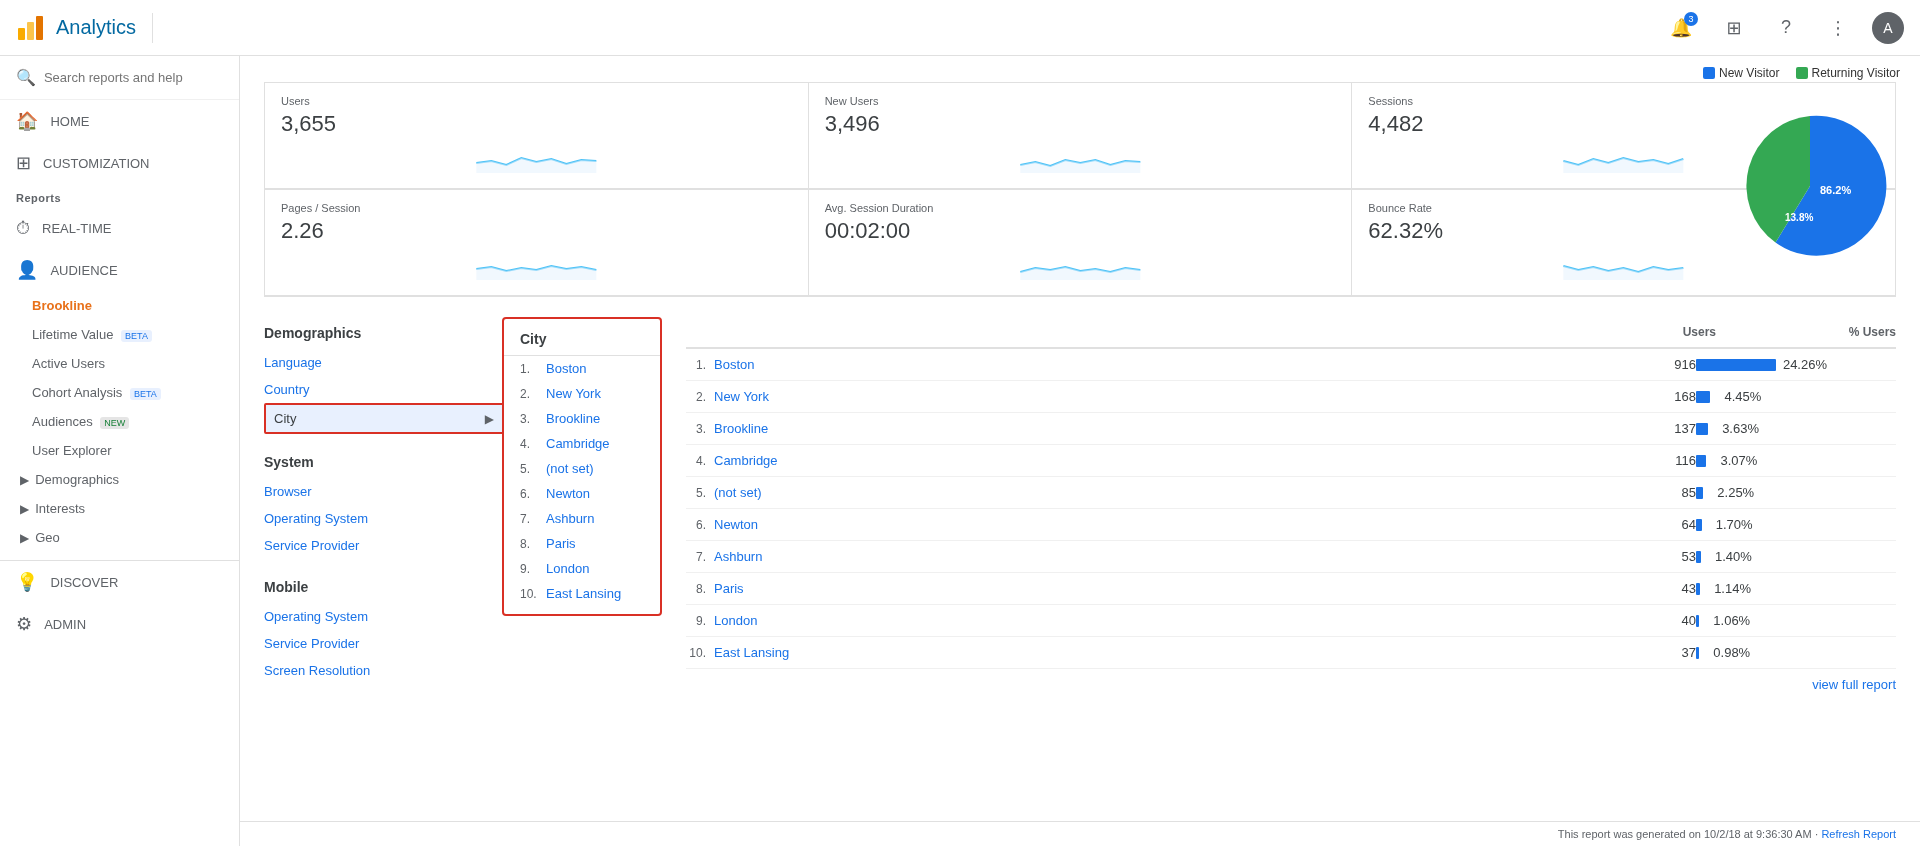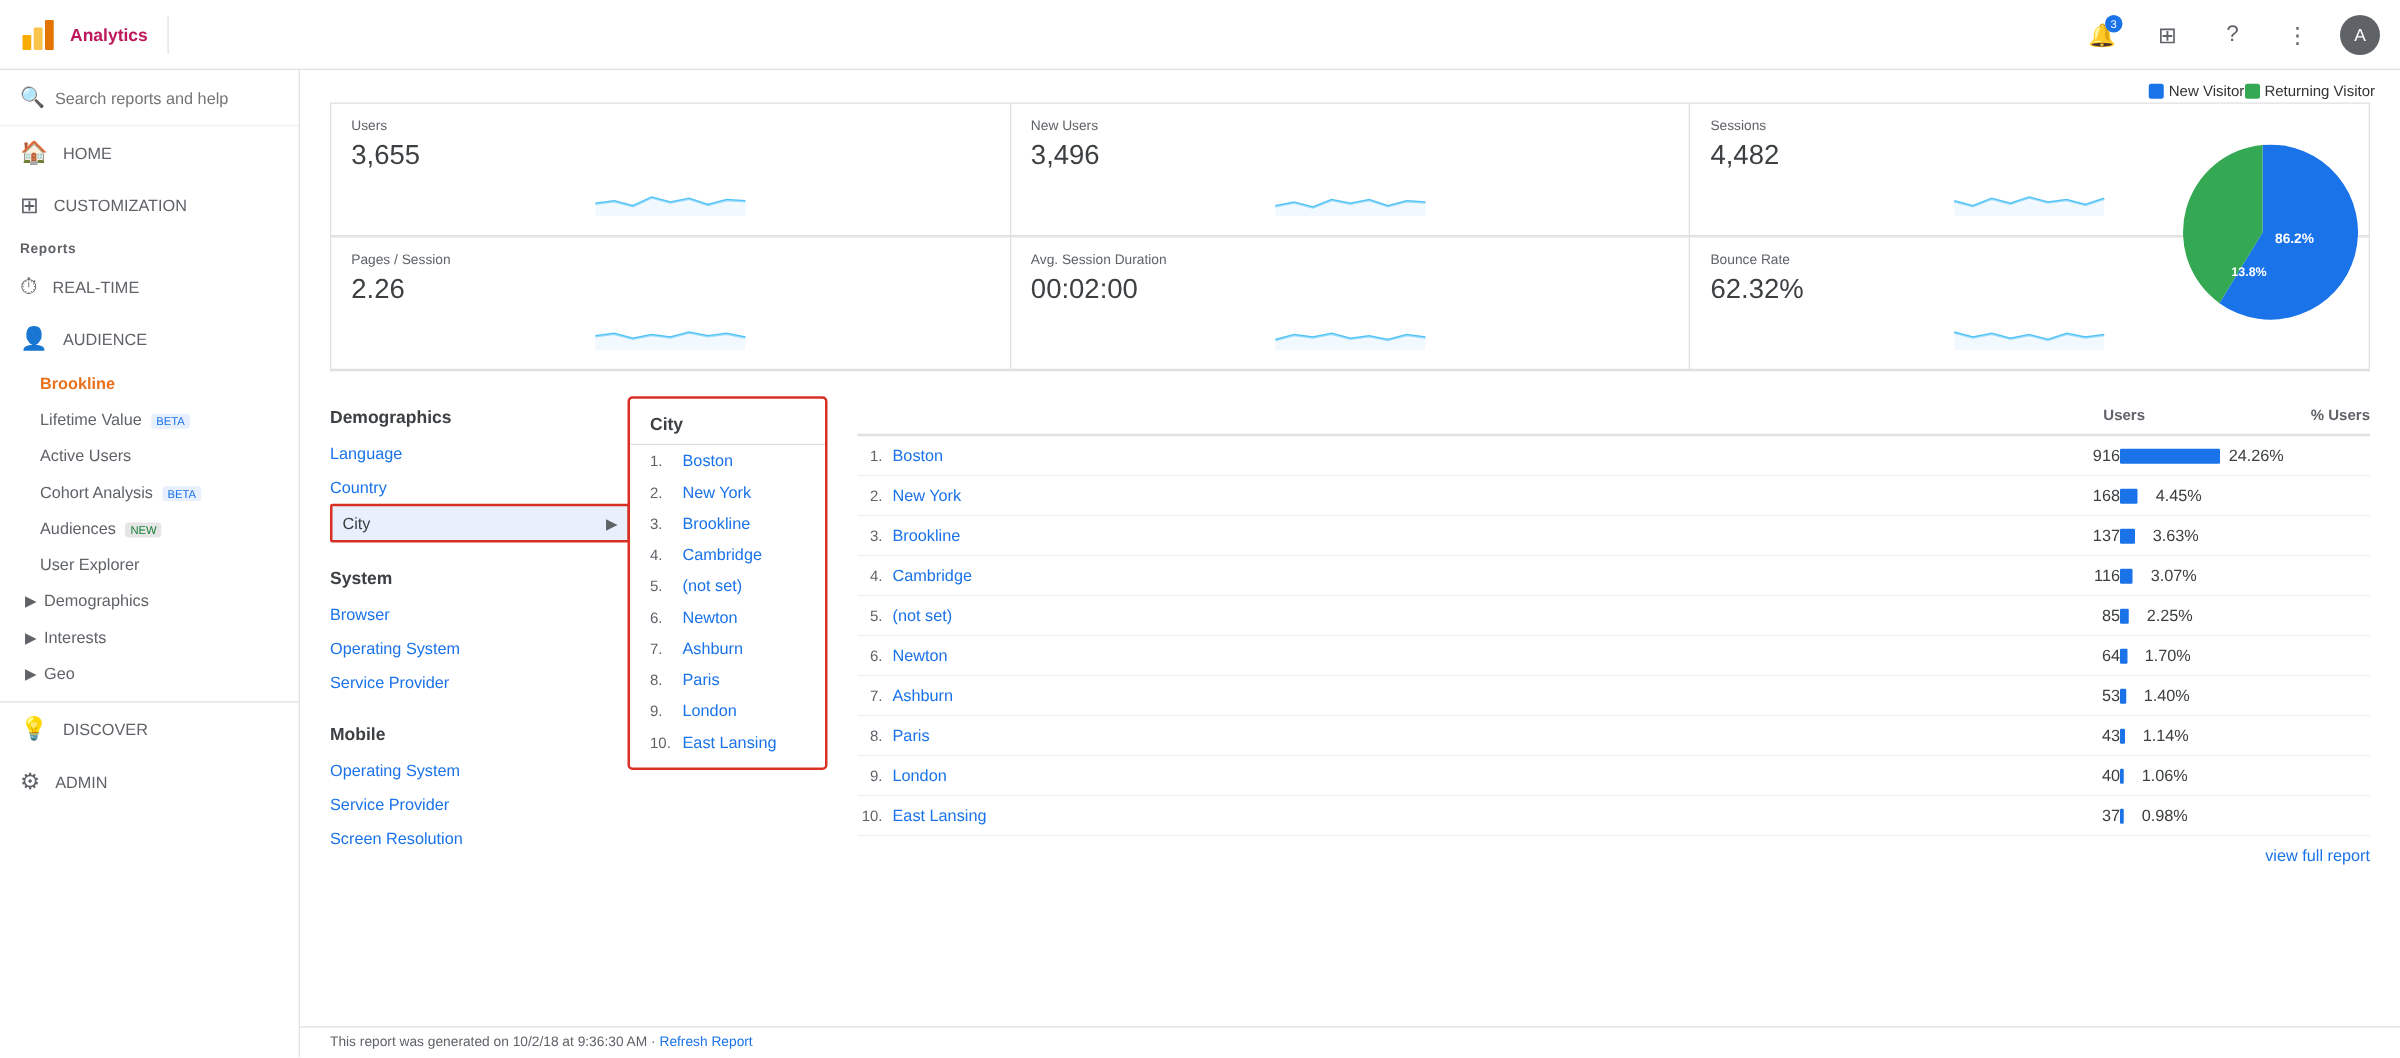--- a/index.html
+++ b/index.html
@@ -6,21 +6,21 @@
     body { font-family: Arial, sans-serif; background: #fff; color: #333; font-size: 13px; overflow: hidden; }
 
     
     .topbar {
       display: flex; align-items: center; height: 56px;
       background: #fff; border-bottom: 1px solid #e0e0e0;
       padding: 0 16px; position: fixed; top: 0; left: 0; right: 0; z-index: 100;
     }
     .topbar-logo { display: flex; align-items: center; gap: 8px; }
     .logo-icon { width: 28px; height: 28px; }
-    .topbar-title { font-size: 14px; color: #be185d; font-weight: 700; margin-left: 4px; }
+    .topbar-title { font-size: 20px; color: #0369a1; font-weight: 400; margin-left: 4px; }
     .topbar-divider { width: 1px; height: 30px; background: #e0e0e0; margin: 0 16px; }
     .topbar-right { margin-left: auto; display: flex; align-items: center; gap: 16px; }
     .icon-btn { width: 36px; height: 36px; border-radius: 50%; border: none; background: transparent; cursor: pointer; display: flex; align-items: center; justify-content: center; color: #5f6368; font-size: 18px; position: relative; }
     .badge { position: absolute; top: 2px; right: 2px; background: #1a73e8; color: #fff; font-size: 9px; border-radius: 50%; width: 14px; height: 14px; display: flex; align-items: center; justify-content: center; }
     .avatar { width: 32px; height: 32px; border-radius: 50%; background: #5f6368; overflow: hidden; display: flex; align-items: center; justify-content: center; color: white; font-size: 14px; }
 
     
     .layout { display: flex; margin-top: 56px; height: calc(100vh - 56px); }
 
     
@@ -36,21 +36,21 @@
     .sidebar-sub-item .beta-badge { font-size: 9px; background: #e8f0fe; color: #1a73e8; border-radius: 3px; padding: 1px 4px; margin-left: 4px; }
     .sidebar-sub-item .new-badge { font-size: 9px; background: #e5e5e5; color: #188038; border-radius: 3px; padding: 1px 4px; margin-left: 4px; }
     .sidebar-section-expandable { display: flex; align-items: center; padding: 7px 16px 7px 20px; cursor: pointer; font-size: 13px; color: #5f6368; }
     .sidebar-section-expandable .expand-icon { font-size: 12px; margin-right: 6px; }
     .sidebar-bottom { border-top: 1px solid #e0e0e0; margin-top: 8px; }
 
     
     .main { flex: 1; overflow-y: auto; padding: 16px 24px; background: #fff; position: relative; }
 
     
-    .legend { position: absolute; top: 10px; right: 20px; display: flex; align-items: center; gap: 0; font-size: 12px; }
+    .legend { position: absolute; top: 10px; right: 20px; display: flex; align-items: center; gap: 16px; font-size: 12px; }
     .legend-item { display: flex; align-items: center; gap: 4px; }
     .legend-dot { width: 12px; height: 12px; border-radius: 2px; }
 
     
     .metrics-grid { display: flex; flex-wrap: wrap; gap: 0; border: 1px solid #e0e0e0; margin-top: 40px; }
     .metric-card { flex: 1; min-width: 150px; padding: 12px 16px; border-right: 1px solid #e0e0e0; border-bottom: 1px solid #e0e0e0; }
     .metric-card:last-child { border-right: none; }
     .metric-label { font-size: 11px; color: #5f6368; margin-bottom: 4px; }
     .metric-value { font-size: 22px; color: #3c4043; font-weight: 300; margin-bottom: 6px; }
 
@@ -91,21 +91,21 @@
     .row-num { font-size: 12px; color: #5f6368; min-width: 20px; text-align: right; }
     .row-city { flex: 1; color: #1a73e8; font-size: 13px; margin-left: 8px; cursor: pointer; }
     .row-users { min-width: 60px; text-align: right; font-size: 13px; color: #3c4043; }
     .row-bar-cell { display: flex; align-items: center; min-width: 200px; gap: 6px; }
     .row-bar { height: 12px; background: #1a73e8; border-radius: 1px; }
     .row-pct { font-size: 13px; color: #3c4043; min-width: 45px; text-align: right; }
 
     .view-full { text-align: right; margin-top: 8px; }
     .view-full a { color: #1a73e8; font-size: 13px; text-decoration: none; }
 
-    .report-footer { position: fixed; bottom: 0; right: 0; left: 240px; background: #fff; border-top: 1px solid #e0e0e0; padding: 6px 24px; font-size: 11px; color: #5f6368; text-align: left; }
+    .report-footer { position: fixed; bottom: 0; right: 0; left: 240px; background: #fff; border-top: 1px solid #e0e0e0; padding: 6px 24px; font-size: 11px; color: #5f6368; text-align: right; }
     .report-footer a { color: #1a73e8; text-decoration: none; }
 
     
     .sparkline-svg { width: 100%; height: 30px; }
   </style>
 </head>
 <body>
 
 <div class="topbar">
   <div class="topbar-logo">

